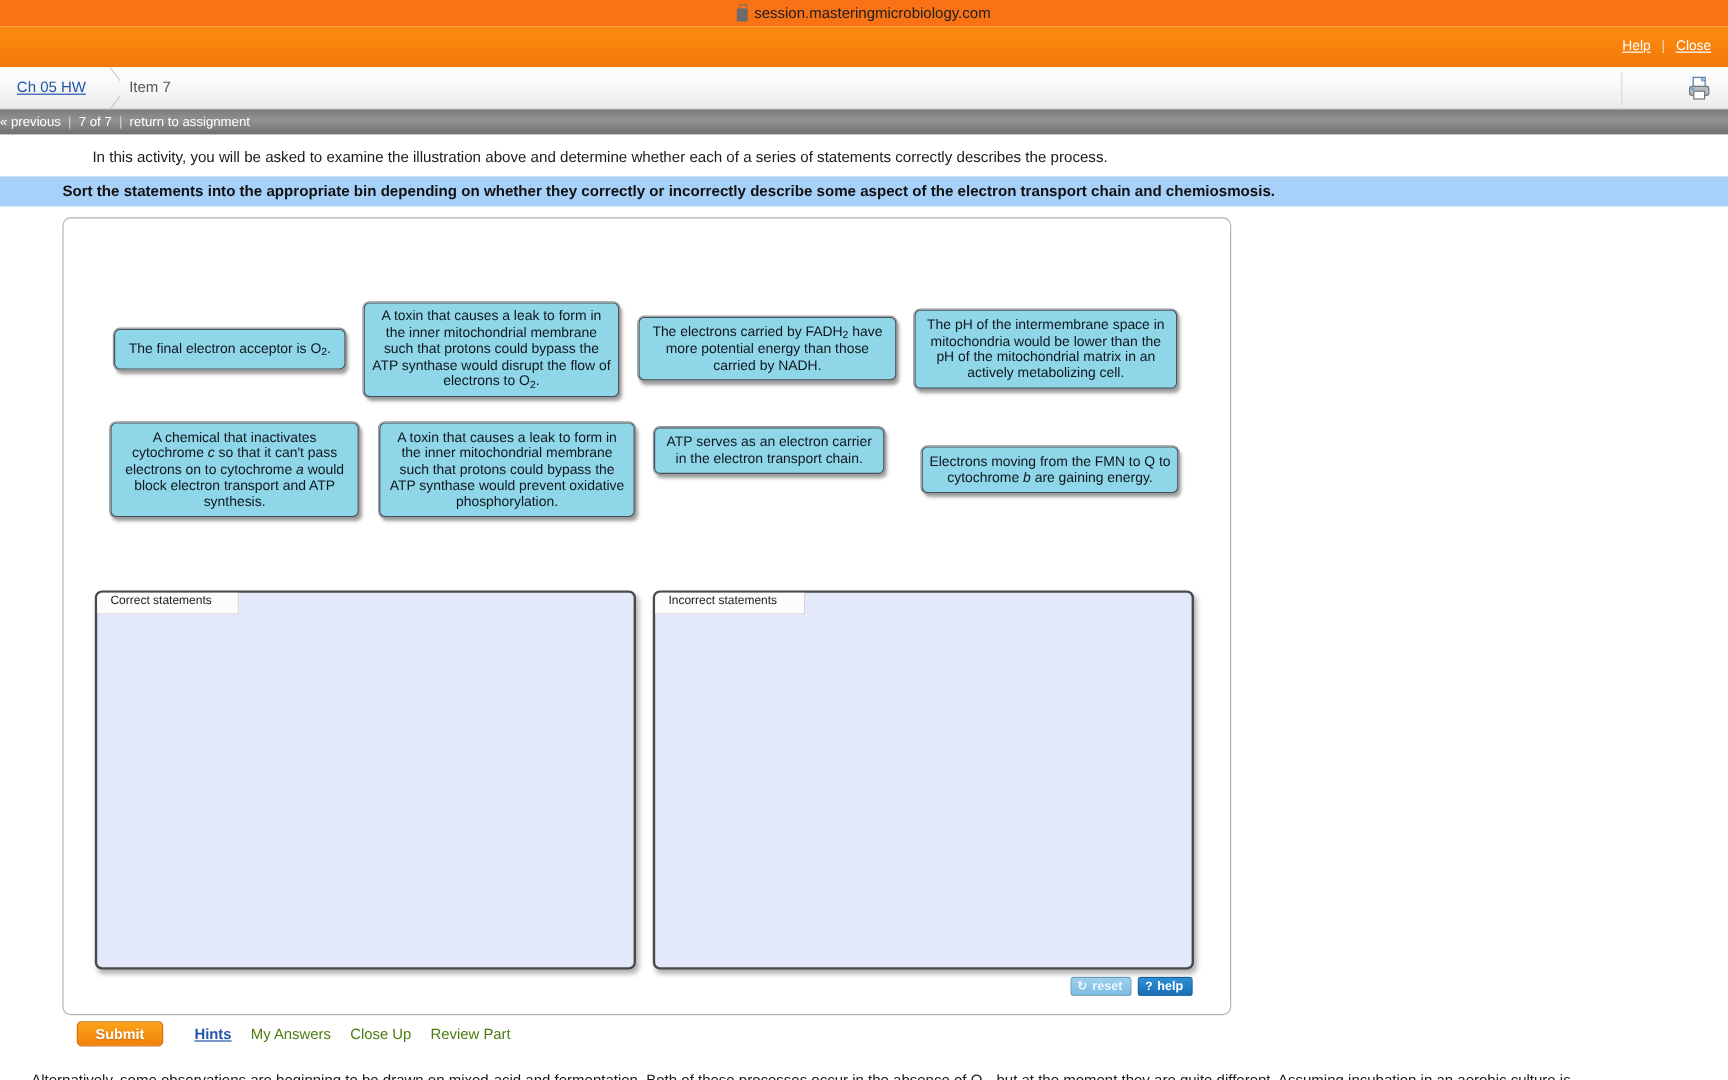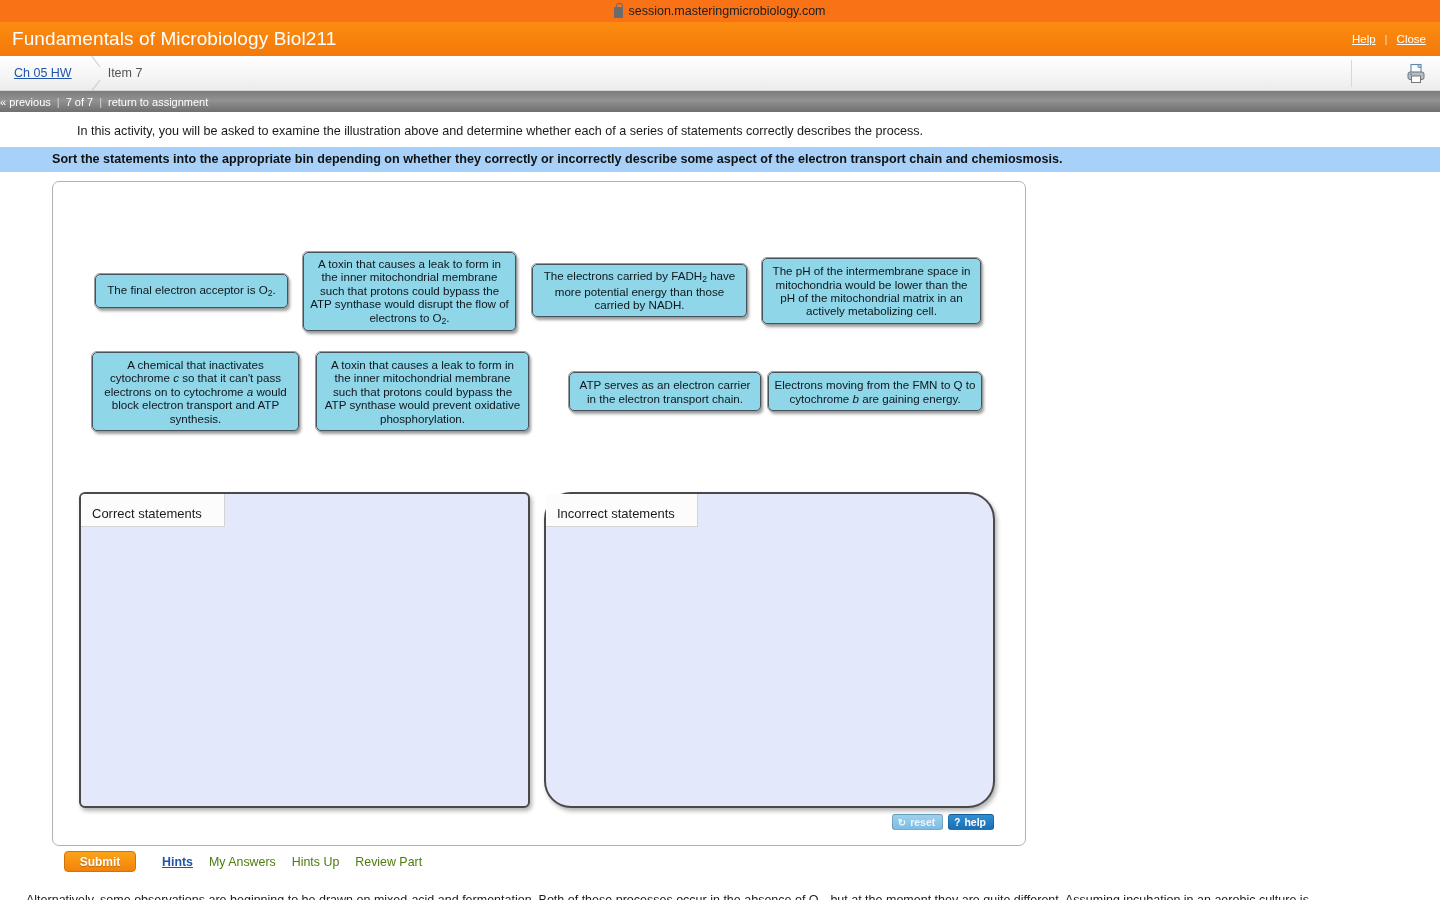--- a/index.html
+++ b/index.html
@@ -187,22 +187,22 @@
     border: 2px solid #494949;
     border-radius: 6px;
     box-shadow: 2px 3px 4px rgba(0,0,0,0.3);
   }
   .bin-label {
     position: absolute;
     left: 0; top: 0;
     background: #fcfcfc;
     border-right: 1px solid #d4d4d4;
     border-bottom: 1px solid #d4d4d4;
-    padding: 12px 22px 5px 11px;
-    font-size: 13px;
+    padding: 1px 22px 5px 11px;
+    font-size: 10px;
     color: #1c1c1c;
     border-radius: 4px 0 0 0;
   }
 
   
   .minibtns {
     position: absolute;
     right: 31px; top: 632px;
     display: flex;
     gap: 5px;
@@ -285,21 +285,20 @@
 </style>
 </head>
 <body>
 
 <div class="urlbar">
   <span class="lock"></span>
   <span>session.masteringmicrobiology.com</span>
 </div>
 
 <div class="orangebar">
-  <div class="course-title">Fundamentals of Microbiology Biol211</div>
   <div class="orange-links">
     <a>Help</a>
     <span class="sep">|</span>
     <a>Close</a>
   </div>
 </div>
 
 <div class="crumbbar">
   <span class="crumb-link">Ch 05 HW</span>
   <span class="crumb-arrow"></span>
@@ -340,32 +339,32 @@
       </div>
       <div class="tile" style="left: 709px; top: 76px; width: 219px; height: 66px;">
         <span>The pH of the intermembrane space in mitochondria would be lower than the pH of the mitochondrial matrix in an actively metabolizing cell.</span>
       </div>
       <div class="tile" style="left: 39px; top: 170px; width: 207px; height: 79px;">
         <span>A chemical that inactivates cytochrome <i>c</i> so that it can't pass electrons on to cytochrome <i>a</i> would block electron transport and ATP synthesis.</span>
       </div>
       <div class="tile" style="left: 263px; top: 170px; width: 213px; height: 79px;">
         <span>A toxin that causes a leak to form in the inner mitochondrial membrane such that protons could bypass the ATP synthase would prevent oxidative phosphorylation.</span>
       </div>
-      <div class="tile" style="left: 492px; top: 190px; width: 192px; height: 39px; margin-left: 24px;">
+      <div class="tile" style="left: 492px; top: 174px; width: 192px; height: 39px;">
         <span>ATP serves as an electron carrier in the electron transport chain.</span>
       </div>
       <div class="tile" style="left: 715px; top: 190px; width: 214px; height: 39px;">
         <span>Electrons moving from the FMN to Q to cytochrome <i>b</i> are gaining energy.</span>
       </div>
     </div>
   <div id="bins-layer">
       <div class="bin" style="left: 26px; top: 310px; width: 451px; height: 316px;">
         <div class="bin-label">Correct statements</div>
       </div>
-      <div class="bin" style="left: 491px; top: 310px; width: 451px; height: 316px; border-radius: 27px;">
+      <div class="bin" style="left: 491px; top: 310px; width: 451px; height: 316px;">
         <div class="bin-label">Incorrect statements</div>
       </div>
     </div>
 
   <div class="minibtns">
     <div class="minibtn reset">
       <span class="gl">↻</span>
       <span>reset</span>
     </div>
     <div class="minibtn help">
@@ -373,20 +372,20 @@
       <span>help</span>
     </div>
   </div>
 </div>
 
 <div class="footer">
   <div class="submit-btn">Submit</div>
   <div class="footer-links">
     <span class="hints">Hints</span>
     <span class="dim">My Answers</span>
-    <span class="dim">Hints Up</span>
+    <span class="dim">Close Up</span>
     <span class="dim">Review Part</span>
   </div>
 </div>
 
 <div class="clipped">
   <div class="line">Alternatively, some observations are beginning to be drawn on mixed-acid and fermentation. Both of these processes occur in the absence of O₂, but at the moment they are quite different. Assuming incubation in an aerobic culture is</div>
 </div>
 
 </body></html>

